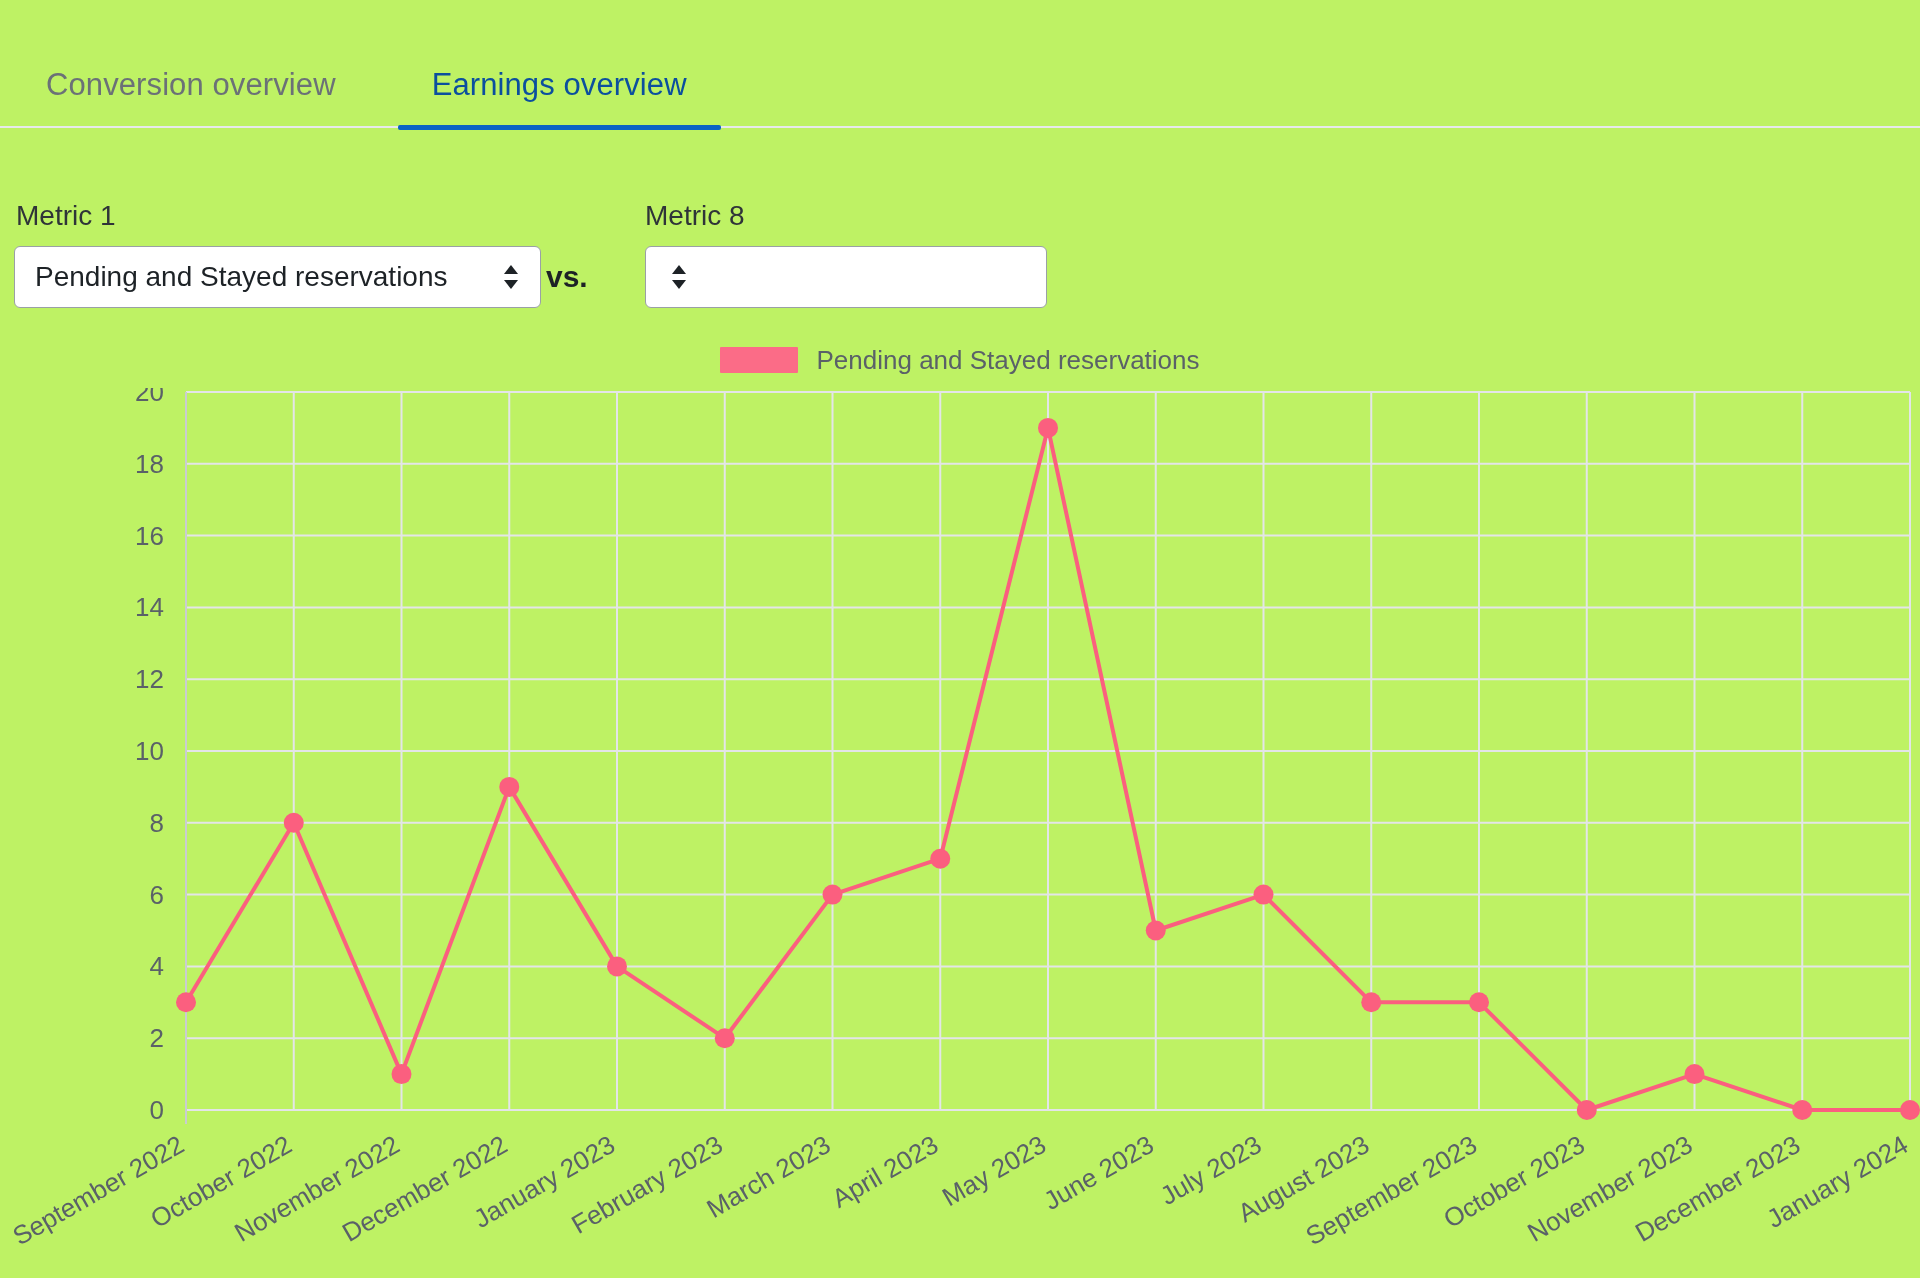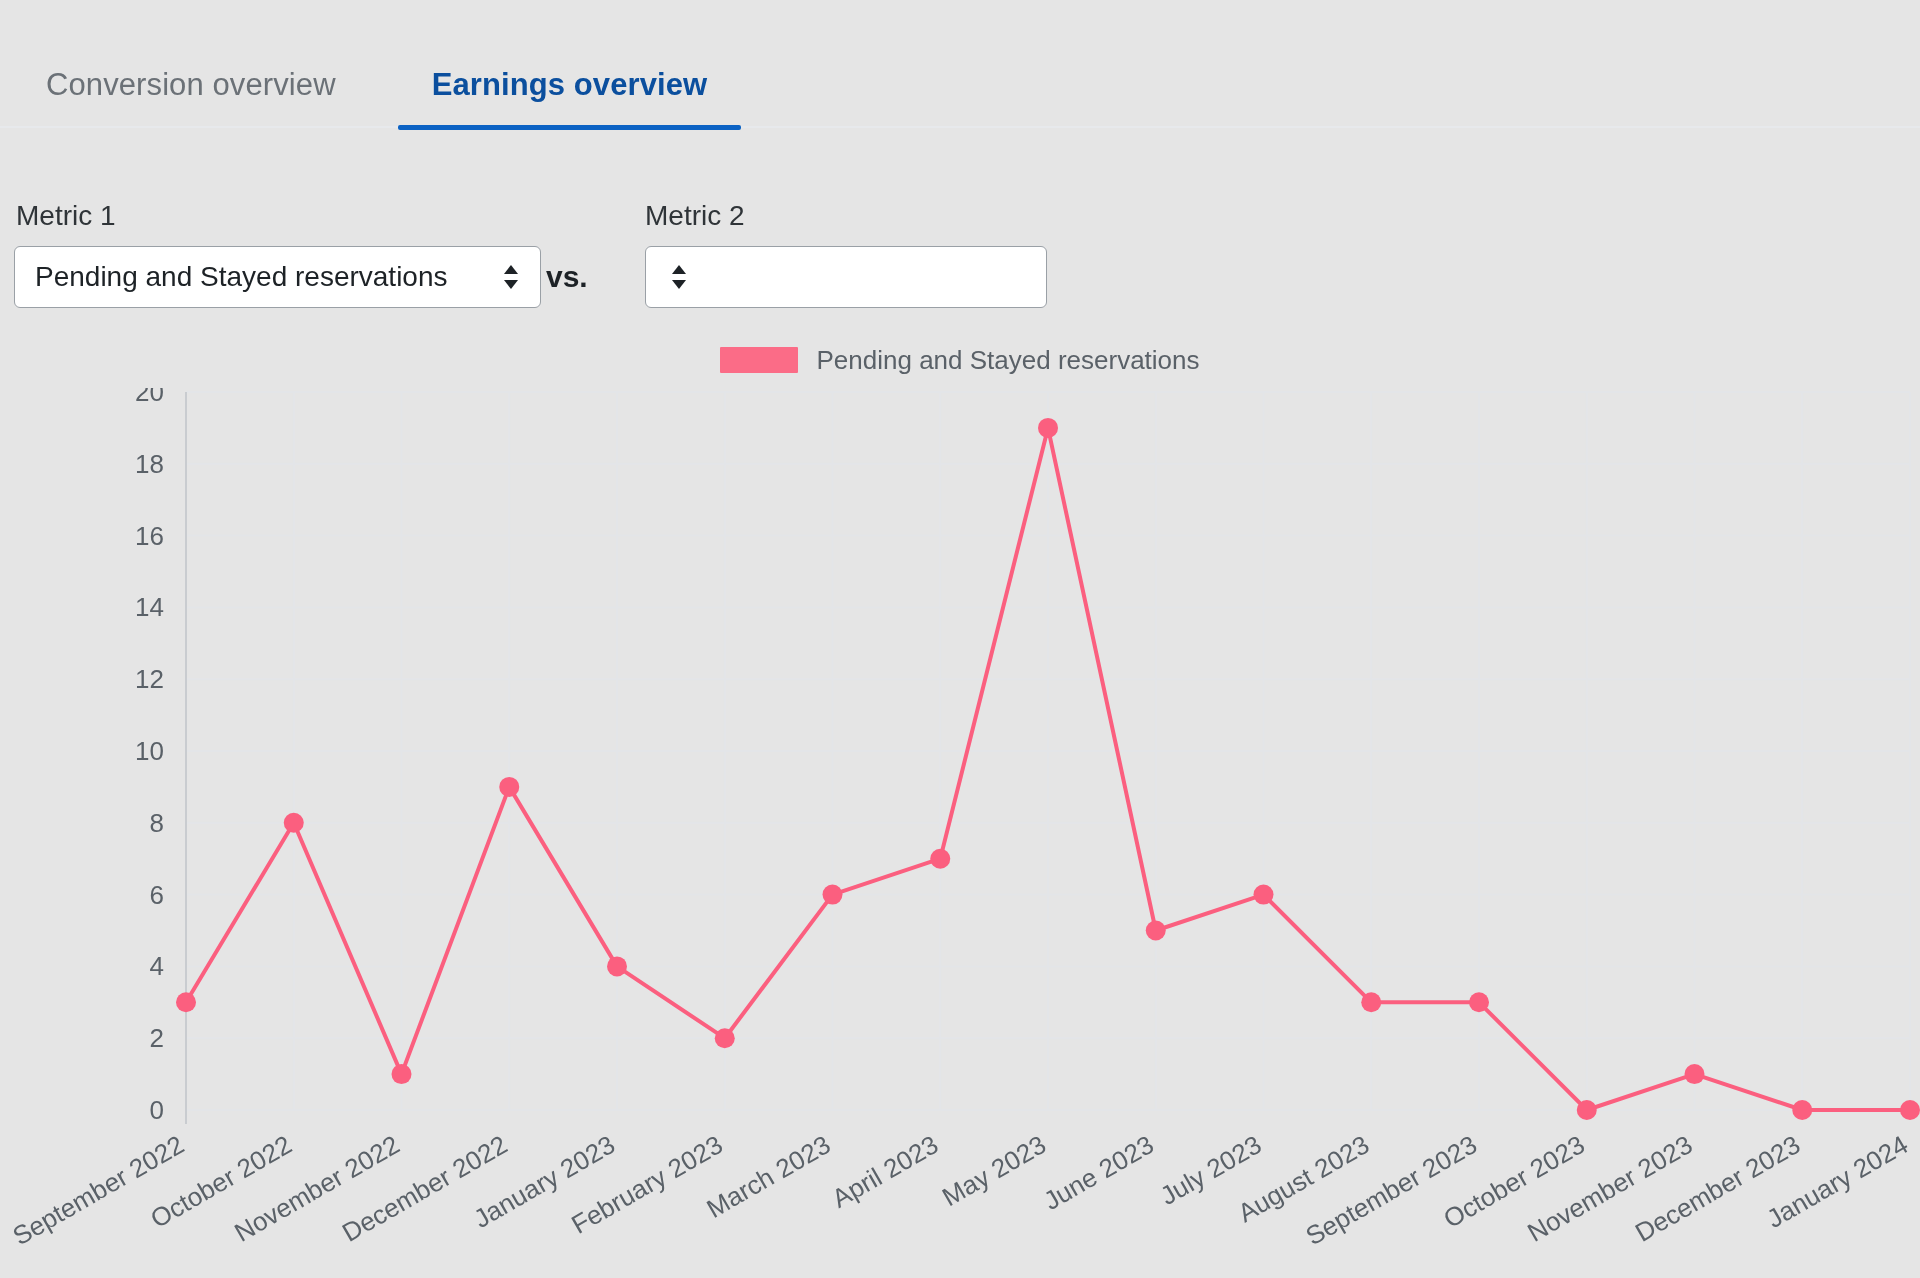--- a/index.html
+++ b/index.html
@@ -4,40 +4,40 @@
 <style>
   * { box-sizing: border-box; }
   html, body {
     margin: 0; padding: 0;
     width: 1920px; height: 1278px;
     background: #ffffff;
     font-family: "Liberation Sans", sans-serif;
     -webkit-font-smoothing: antialiased;
   }
 
-  .page { position: relative; width: 1920px; height: 1278px; background:#e5e5e5; overflow:hidden; }
+  .page { position: relative; width: 1920px; height: 1278px; background:#bef264; overflow:hidden; }
 
   
   .tabbar {
     position: absolute; left: 0; top: 0; width: 1920px; height: 128px;
     border-bottom: 2px solid #e7e9ec;
   }
   .tabs { display: flex; align-items: flex-end; height: 128px; padding-left: 46px; gap: 0; }
   .tab {
     position: relative;
     font-size: 31px;
     line-height: 1;
     padding: 0 34px 28px 34px;
     color: #6b7177;
     cursor: pointer;
     white-space: nowrap;
     letter-spacing: .1px;
   }
   .tab:first-child { padding-left: 0; margin-right: 28px; }
-  .tab.active { color: #0b4f9e; font-weight: 700; text-align: right; }
+  .tab.active { color: #0b4f9e; font-weight: 400; text-align: right; }
   .tab.active::after {
     content: "";
     position: absolute; left: 0; right: 0; bottom: -2px;
     height: 5px; background: #0b62c4; border-radius: 2px;
   }
 
   
   .controls { position: absolute; left: 0; top: 128px; width: 1920px; }
   .ctrl-labels { position: relative; height: 56px; }
   .lbl {
@@ -103,21 +103,21 @@
       </div>
       <div class="tab active" style="color: rgb(11, 79, 158);">
         <span>Earnings overview</span>
       </div>
     </div>
   </div>
 
   <div class="controls">
     <div class="ctrl-labels">
       <div class="lbl m1">Metric 1</div>
-      <div class="lbl m2">Metric 2</div>
+      <div class="lbl m2">Metric 8</div>
     </div>
 
     <div class="selrow">
       <div class="select s1">
         <span class="txt">Pending and Stayed reservations</span>
         <span class="chev">
           <svg viewBox="0 0 26 34" width="26" height="34" aria-hidden="true">
             <path d="M13 5 L20 14 L6 14 Z" fill="#1d2226"></path>
             <path d="M13 29 L20 20 L6 20 Z" fill="#1d2226"></path>
           </svg>

